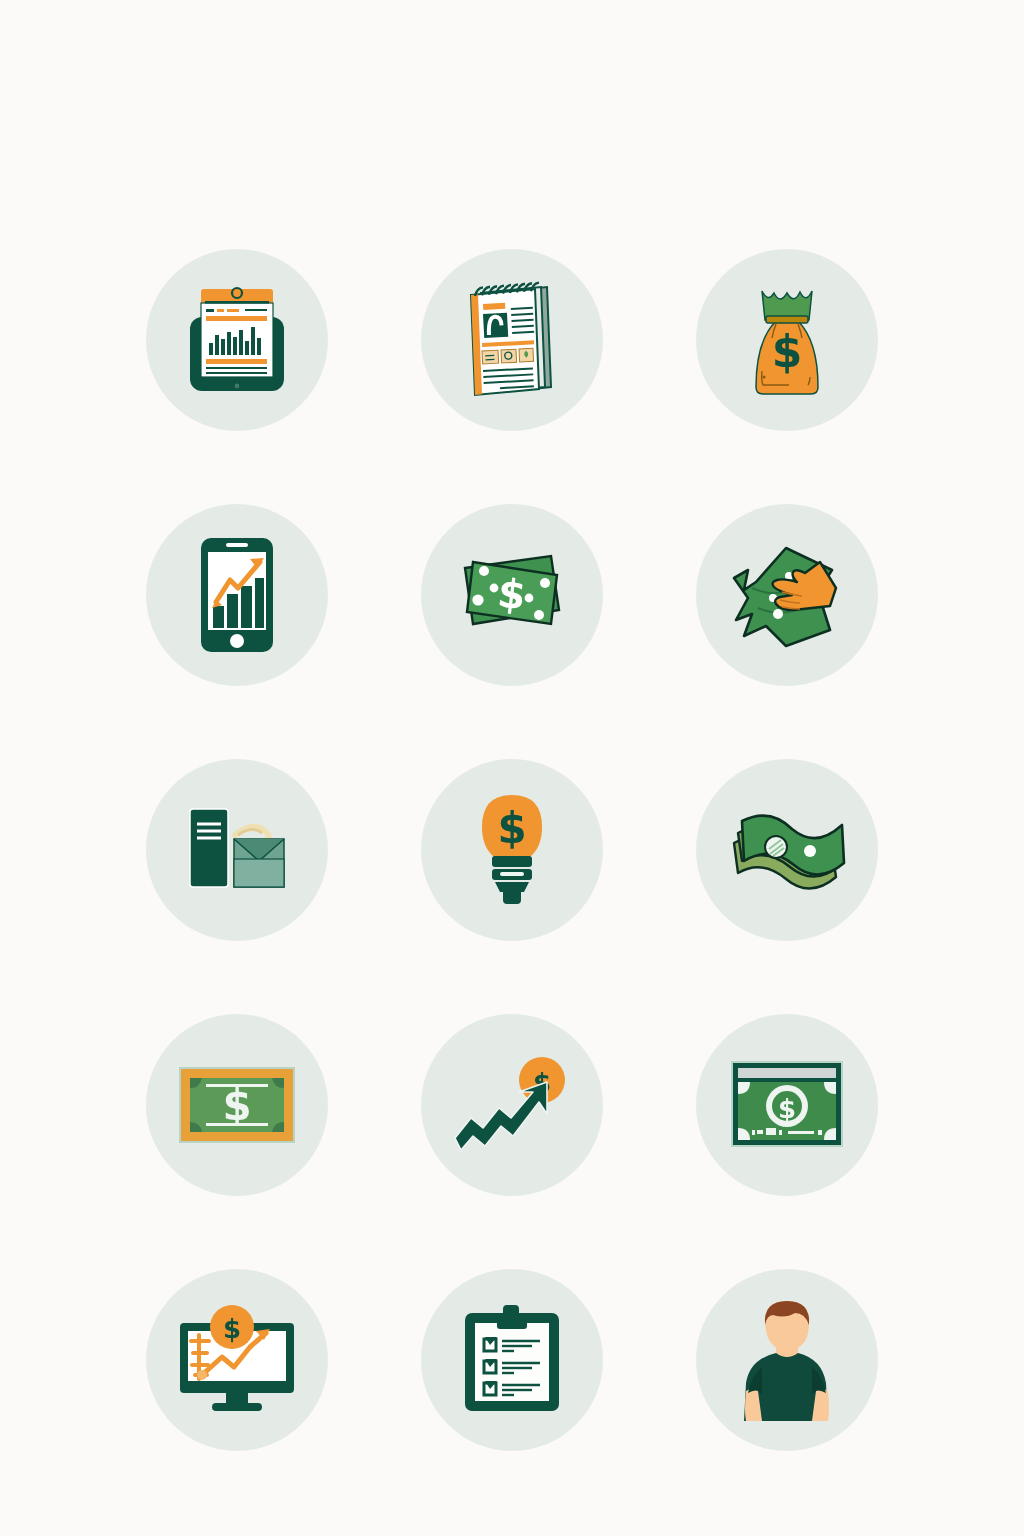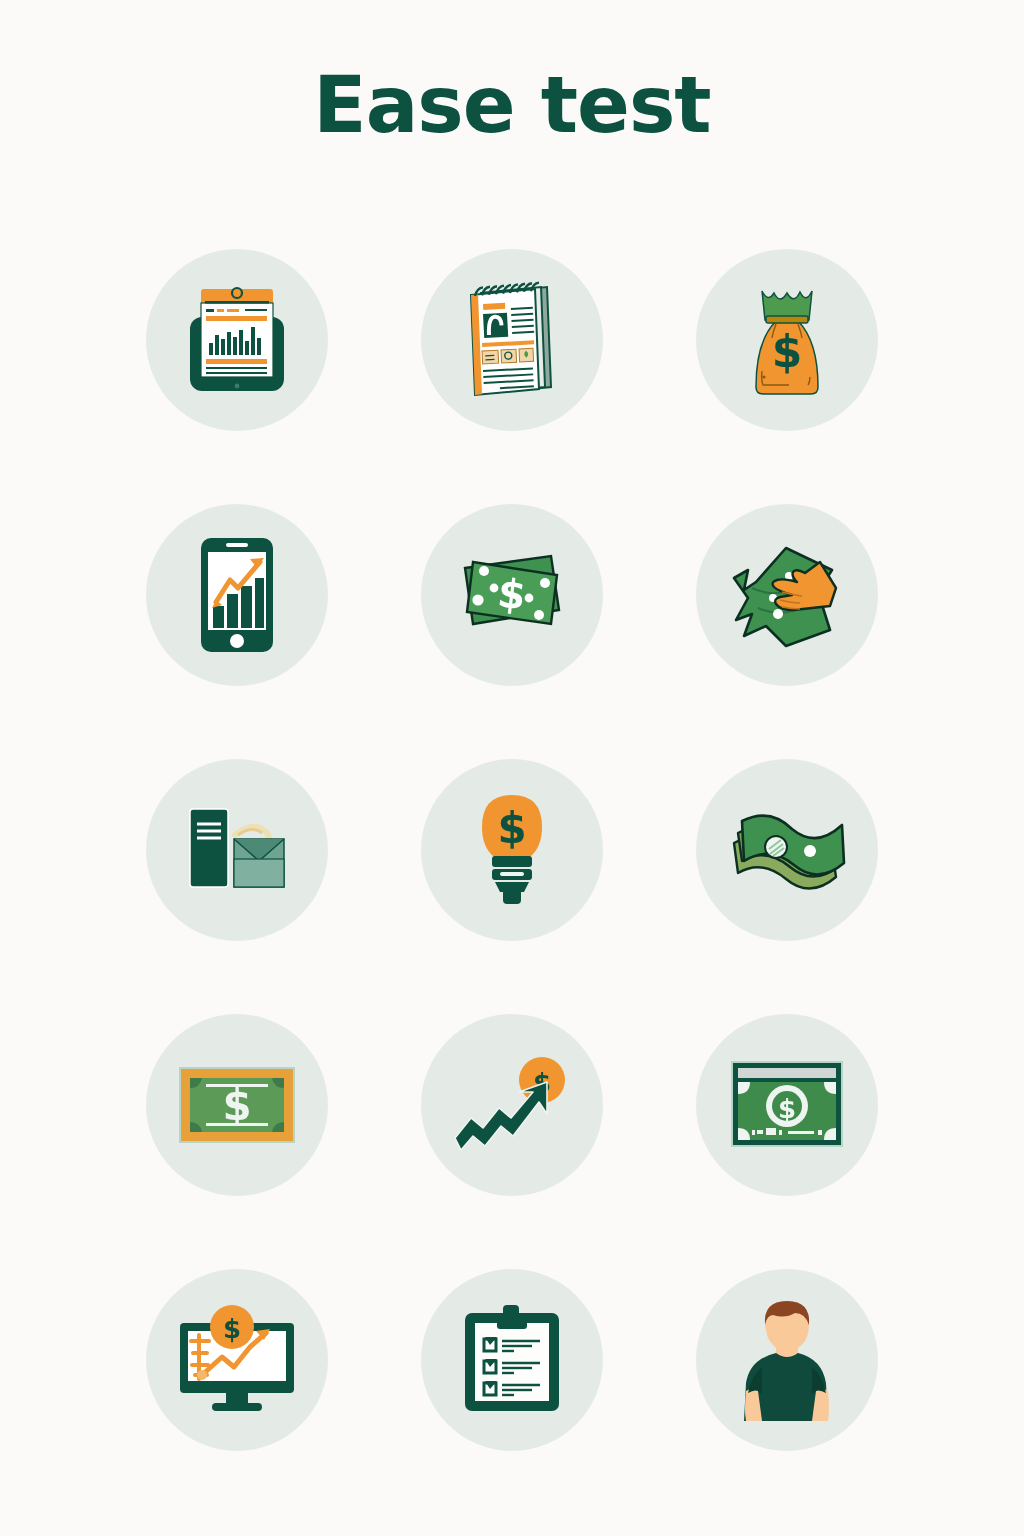--- a/index.html
+++ b/index.html
@@ -52,21 +52,20 @@
     align-items: center;
     justify-content: center;
   }
   .icon-circle svg { display: block; }
 </style>
 </head>
 <body>
 
 <div class="page">
 
-  <div class="page-title">Ease test</div>
 
   <div class="icon-grid">
 
     <div class="icon-cell">
       <div class="icon-circle">
         <svg width="130" height="130" viewBox="0 0 130 130">
           <rect x="18" y="42" width="94" height="74" rx="12" fill="#0d5140"></rect>
           <rect x="26" y="50" width="78" height="58" rx="6" fill="#0d5140"></rect>
           <circle cx="65" cy="111" r="2.4" fill="#3f7a68"></circle>
           <rect x="29" y="14" width="72" height="16" rx="3" fill="#f0952f"></rect>

